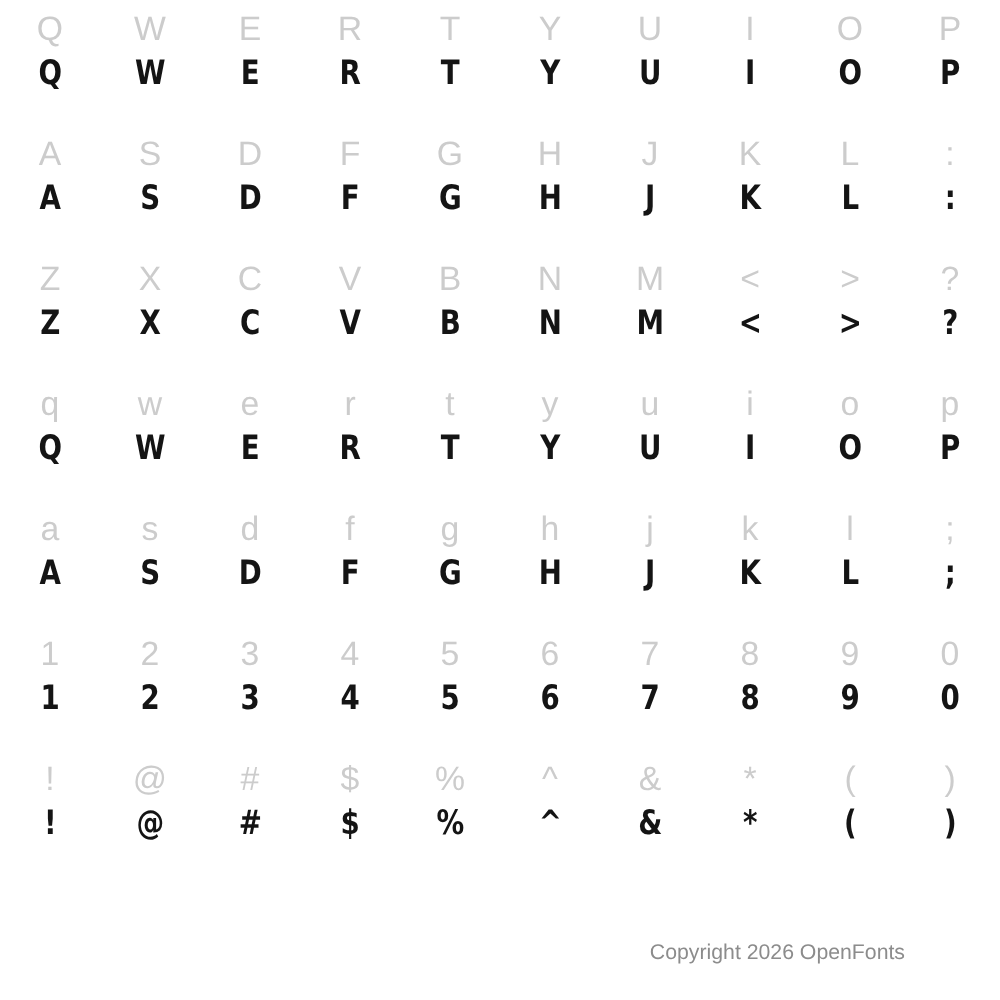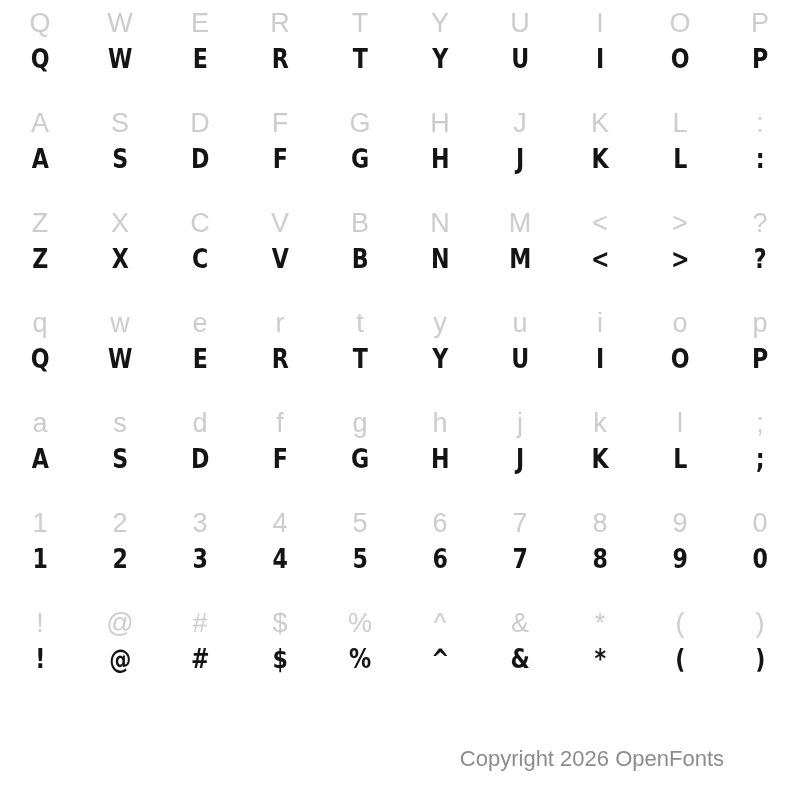--- a/index.html
+++ b/index.html
@@ -61,21 +61,21 @@
     letter-spacing: -0.5px;
     padding-top: 2px;
     padding-bottom: 4px;
     transform: scaleX(0.82);
   }
   .copyright {
     position: absolute;
     right: 76px;
     bottom: 28px;
     font-family: "Liberation Sans", sans-serif;
-    font-size: 22px;
+    font-size: 17px;
     color: #8c8c8c;
     white-space: nowrap;
   }
 </style>
 </head>
 <body>
 
 <div id="specimen">
   <div class="grid">
       <div class="row-pair">

